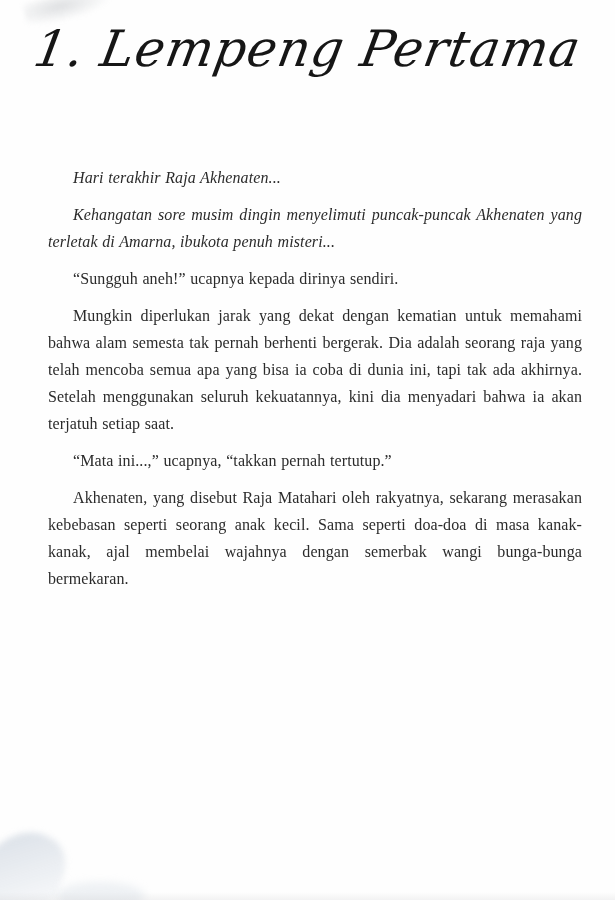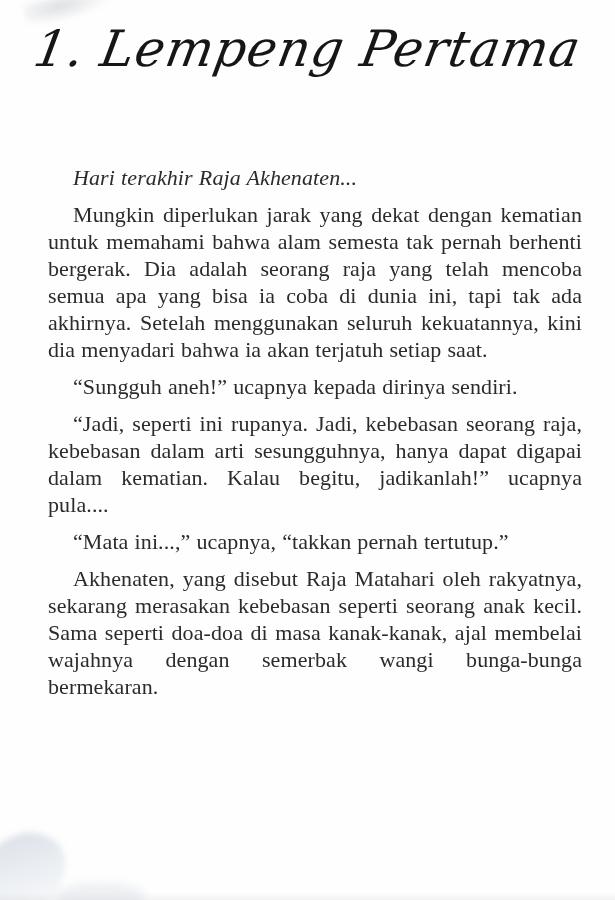--- a/index.html
+++ b/index.html
@@ -44,21 +44,21 @@
   }
   .content {
     position: absolute;
     top: 164px;
     left: 48px;
     right: 33px;
     color: #2b2b2b;
   }
   .para {
     margin: 10px 0 0 0;
-    font-size: 22px;
+    font-size: 16px;
     line-height: 27px;
     text-align: justify;
     text-indent: 25px;
     letter-spacing: 0.1px;
     word-spacing: 0.5px;
   }
   .para:first-child { margin-top: 0; }
   .para.italic { font-style: italic; }
   
   .watermark-a {
@@ -98,23 +98,23 @@
 <body>
 
 <div class="page">
 
   <div class="smudge-top"></div>
 
   <h1 class="chapter-title">1. Lempeng Pertama</h1>
 
   <div class="content">
       <p class="para italic">Hari terakhir Raja Akhenaten...</p>
+      <p class="para italic">Kehangatan sore musim dingin menyelimuti puncak-puncak Akhenaten yang terletak di Amarna, ibukota penuh misteri...</p>
+      <p class="para normal">“Sungguh aneh!” ucapnya kepada dirinya sendiri.</p>
       <p class="para normal">Mungkin diperlukan jarak yang dekat dengan kematian untuk memahami bahwa alam semesta tak pernah berhenti bergerak. Dia adalah seorang raja yang telah mencoba semua apa yang bisa ia coba di dunia ini, tapi tak ada akhirnya. Setelah menggunakan seluruh kekuatannya, kini dia menyadari bahwa ia akan terjatuh setiap saat.</p>
-      <p class="para normal">“Sungguh aneh!” ucapnya kepada dirinya sendiri.</p>
-      <p class="para normal">“Jadi, seperti ini rupanya. Jadi, kebebasan seorang raja, kebebasan dalam arti sesungguhnya, hanya dapat digapai dalam kematian. Kalau begitu, jadikanlah!” ucapnya pula....</p>
       <p class="para normal">“Mata ini...,” ucapnya, “takkan pernah tertutup.”</p>
       <p class="para normal">Akhenaten, yang disebut Raja Matahari oleh rakyatnya, sekarang merasakan kebebasan seperti seorang anak kecil. Sama seperti doa-doa di masa kanak-kanak, ajal membelai wajahnya dengan semerbak wangi bunga-bunga bermekaran.</p>
     </div>
 
   <div class="watermark-a"></div>
   <div class="watermark-b"></div>
   <div class="bottom-shade"></div>
 
 </div>
 

